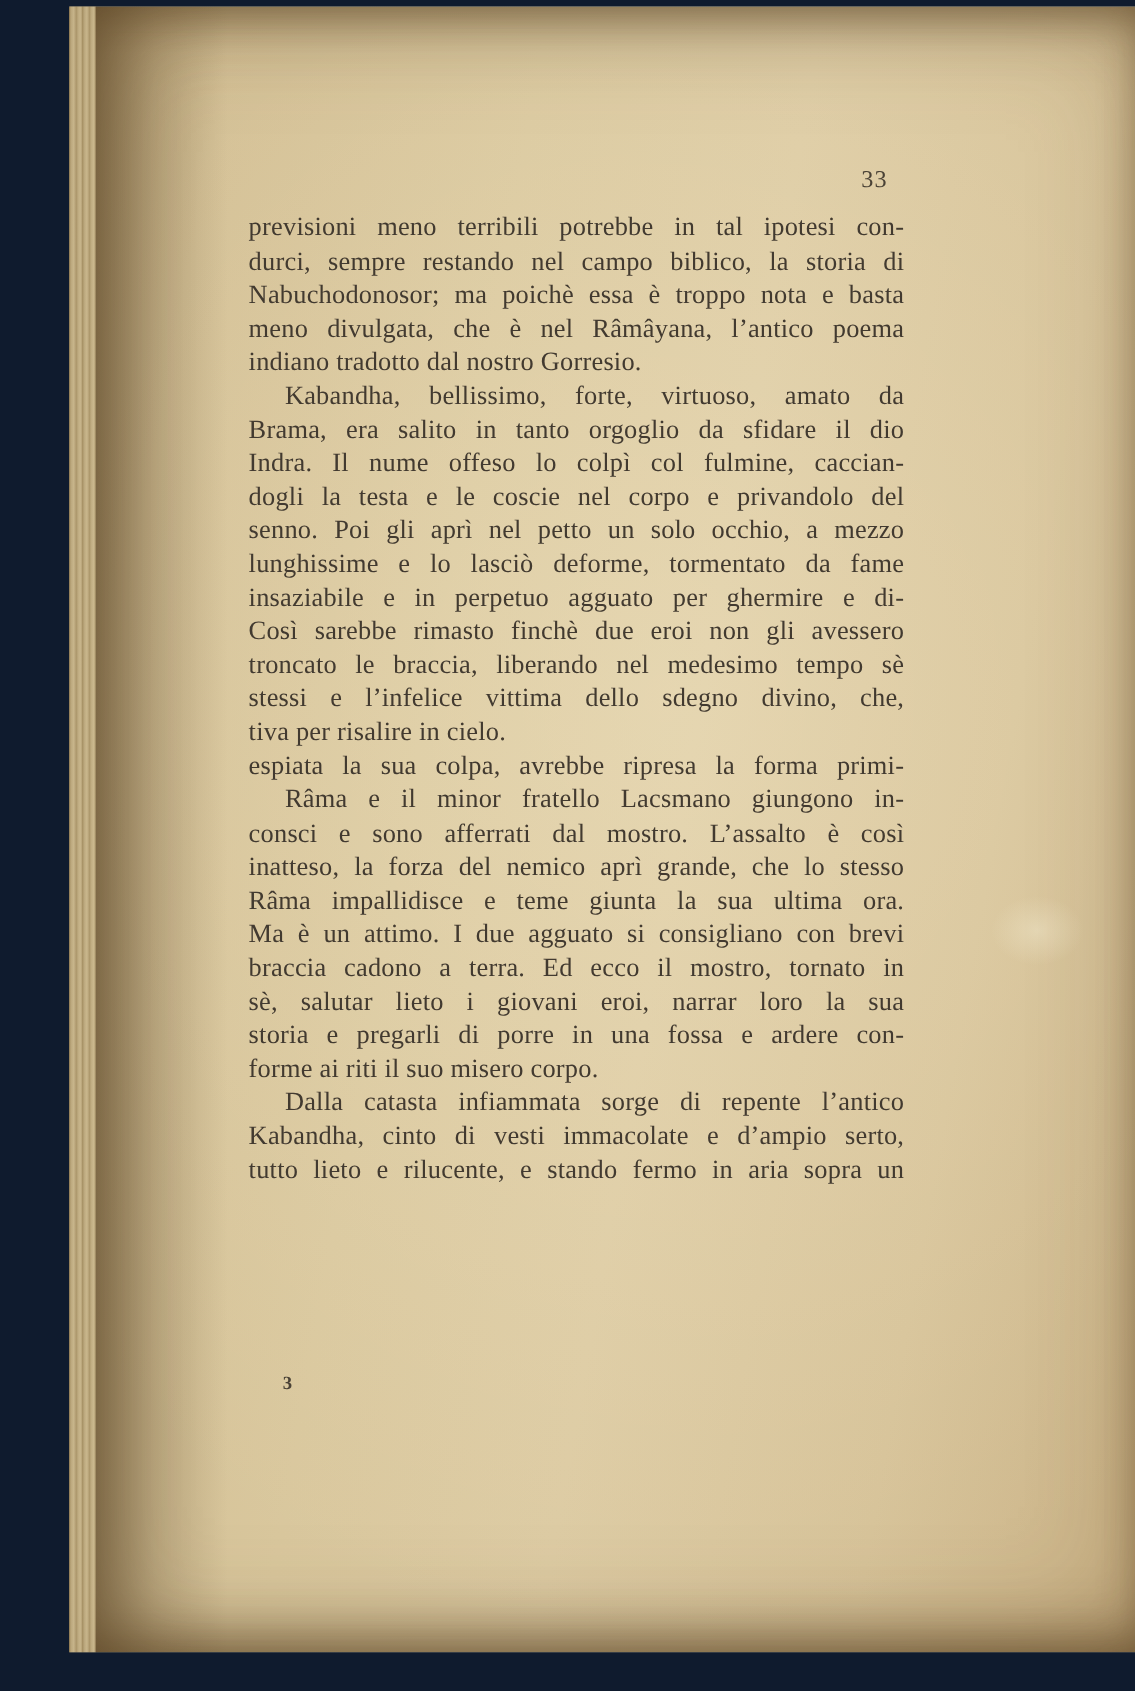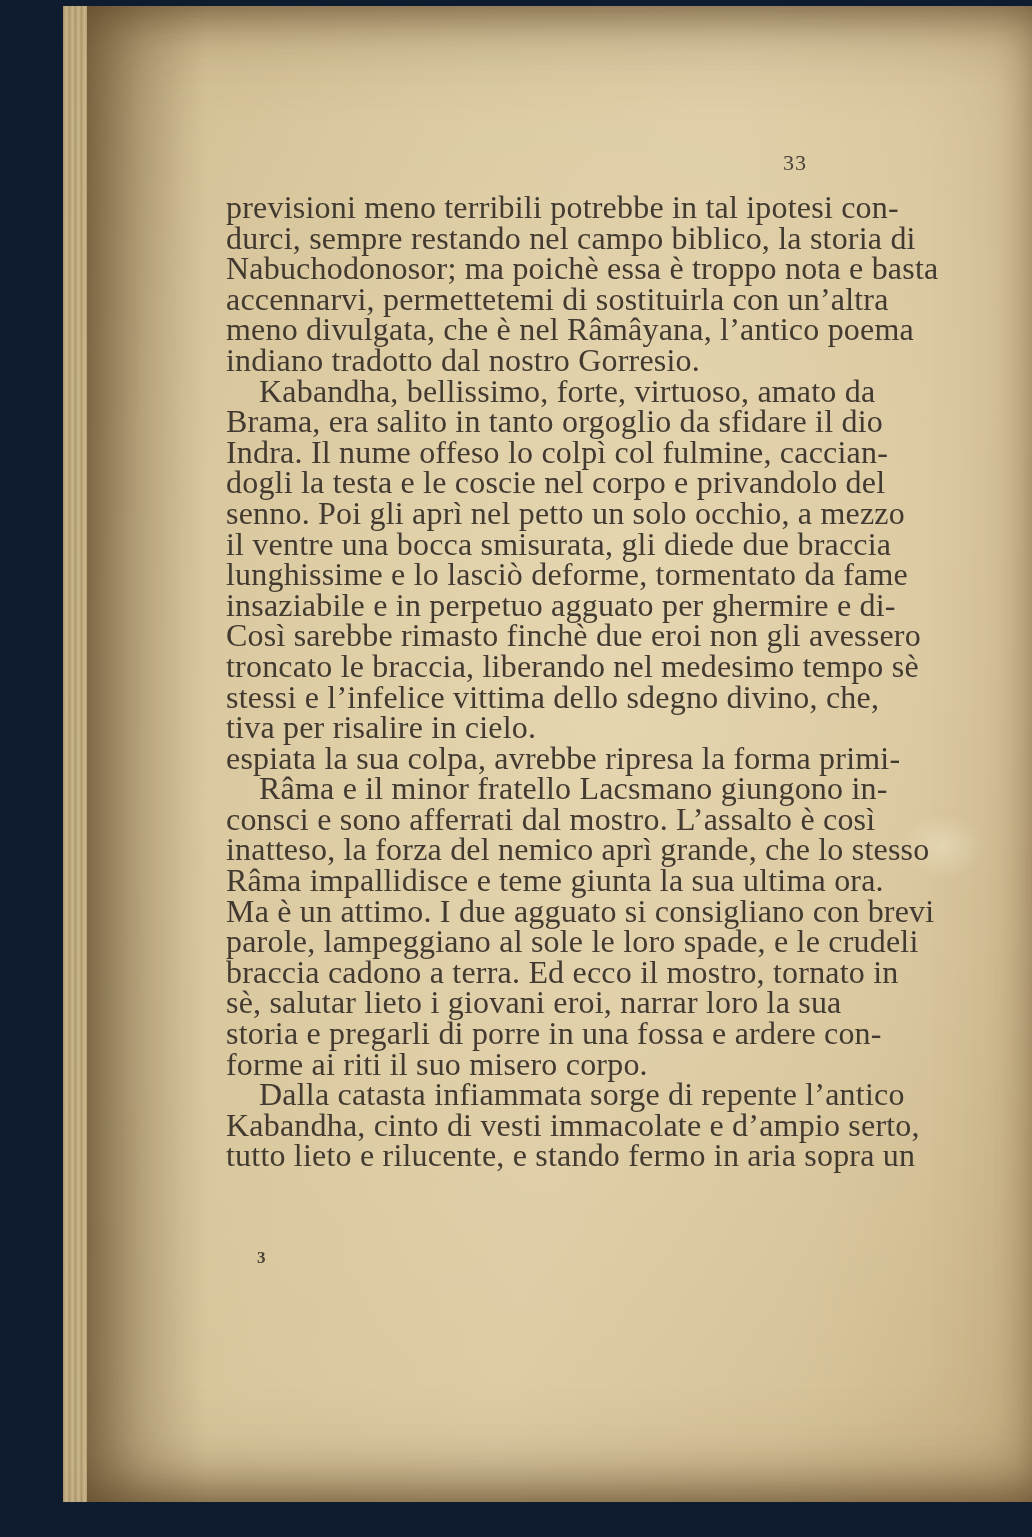--- a/index.html
+++ b/index.html
@@ -51,21 +51,21 @@
     font-size: 22px;
     letter-spacing: 1px;
     color: #49413500;
     color: #4a4236;
   }
   .text-block {
     position: absolute;
     left: 163px; top: 186px;
     width: 596px;
     color: var(--ink, #423a30);
-    font-size: 32px;
+    font-size: 24px;
     letter-spacing: 0.2px;
   }
   .paragraph { margin: 0; }
   .line {
     line-height: 30.6px;
     height: 30.6px;
     white-space: nowrap;
     text-align: justify;
     text-align-last: justify;
   }
@@ -92,46 +92,43 @@
   <div class="page-edges"></div>
   <div class="gutter-shadow"></div>
 
   <div class="page-number">33</div>
 
   <div class="text-block">
       <div class="paragraph">
         <div class="line"><span>previsioni meno terribili potrebbe in tal ipotesi con-</span></div>
         <div class="line"><span>durci, sempre restando nel campo biblico, la storia di</span></div>
         <div class="line"><span>Nabuchodonosor; ma poichè essa è troppo nota e basta</span></div>
-        <div class="line"><span>accennarvi, permettetemi di sostituirla con un’altra</span></div>
         <div class="line"><span>meno divulgata, che è nel Râmâyana, l’antico poema</span></div>
         <div class="line ragged"><span>indiano tradotto dal nostro Gorresio.</span></div>
       </div>
       <div class="paragraph">
         <div class="line indent"><span>Kabandha, bellissimo, forte, virtuoso, amato da</span></div>
         <div class="line"><span>Brama, era salito in tanto orgoglio da sfidare il dio</span></div>
         <div class="line"><span>Indra. Il nume offeso lo colpì col fulmine, caccian-</span></div>
         <div class="line"><span>dogli la testa e le coscie nel corpo e privandolo del</span></div>
         <div class="line"><span>senno. Poi gli aprì nel petto un solo occhio, a mezzo</span></div>
-        <div class="line"><span>il ventre una bocca smisurata, gli diede due braccia</span></div>
         <div class="line"><span>lunghissime e lo lasciò deforme, tormentato da fame</span></div>
         <div class="line"><span>insaziabile e in perpetuo agguato per ghermire e di-</span></div>
         <div class="line"><span>Così sarebbe rimasto finchè due eroi non gli avessero</span></div>
         <div class="line"><span>troncato le braccia, liberando nel medesimo tempo sè</span></div>
         <div class="line"><span>stessi e l’infelice vittima dello sdegno divino, che,</span></div>
         <div class="line ragged"><span>tiva per risalire in cielo.</span></div>
         <div class="line"><span>espiata la sua colpa, avrebbe ripresa la forma primi-</span></div>
       </div>
       <div class="paragraph">
         <div class="line indent"><span>Râma e il minor fratello Lacsmano giungono in-</span></div>
         <div class="line"><span>consci e sono afferrati dal mostro. L’assalto è così</span></div>
         <div class="line"><span>inatteso, la forza del nemico aprì grande, che lo stesso</span></div>
         <div class="line"><span>Râma impallidisce e teme giunta la sua ultima ora.</span></div>
         <div class="line"><span>Ma è un attimo. I due agguato si consigliano con brevi</span></div>
-        <div class="line"><span>parole, lampeggiano al sole le loro spade, e le crudeli</span></div>
         <div class="line"><span>braccia cadono a terra. Ed ecco il mostro, tornato in</span></div>
         <div class="line"><span>sè, salutar lieto i giovani eroi, narrar loro la sua</span></div>
         <div class="line"><span>storia e pregarli di </span><span class="it">porre in una fossa</span><span> e ardere </span><span class="it">con-</span></div>
         <div class="line ragged"><span class="it">forme ai riti</span><span> il suo misero corpo.</span></div>
       </div>
       <div class="paragraph">
         <div class="line indent"><span>Dalla catasta infiammata sorge di repente l’antico</span></div>
         <div class="line"><span>Kabandha, </span><span class="it">cinto di vesti immacolate e d’ampio serto,</span></div>
         <div class="line"><span class="it">tutto lieto e rilucente, e stando fermo in aria sopra un</span></div>
       </div>

